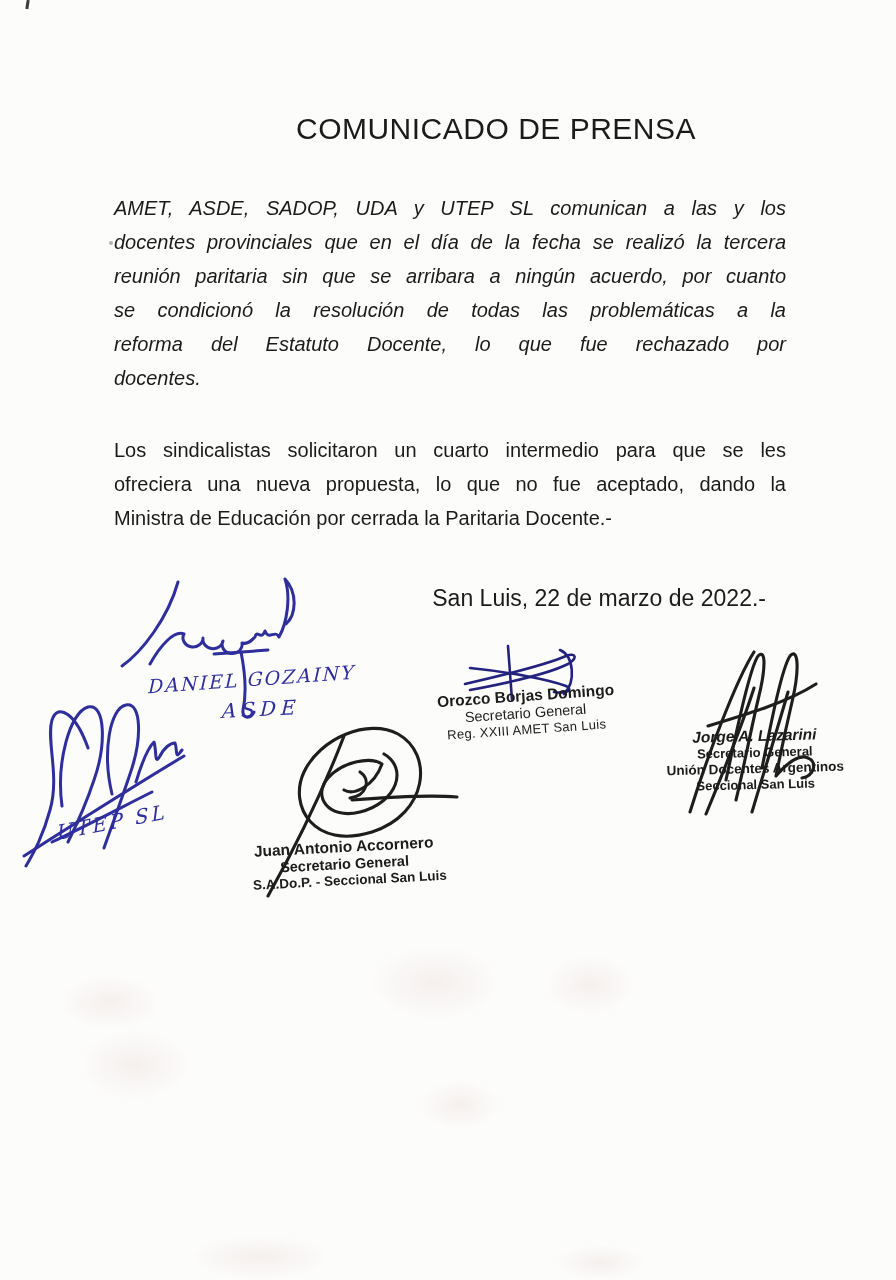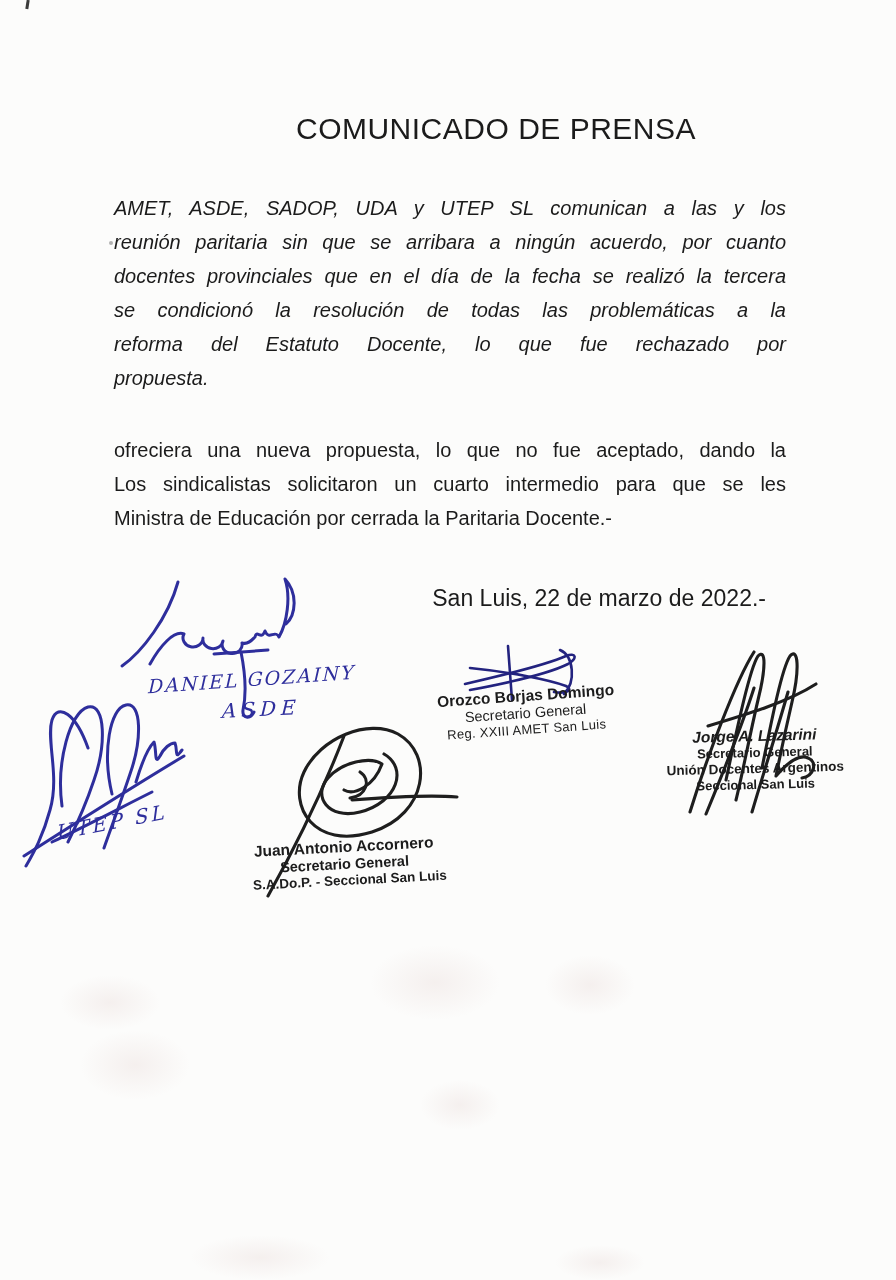--- a/index.html
+++ b/index.html
@@ -88,30 +88,30 @@
   <div class="smudge sm3"></div>
   <div class="smudge sm4"></div>
   <div class="smudge sm5"></div>
   <div class="smudge sm6"></div>
   <div class="smudge sm7"></div>
 
   <h1 class="title">COMUNICADO DE PRENSA</h1>
 
   <div class="para para1">
     <div class="doc-line">AMET, ASDE, SADOP, UDA y UTEP SL comunican a las y los</div>
+    <div class="doc-line">docentes provinciales que en el día de la fecha se realizó la tercera</div>
     <div class="doc-line">reunión paritaria sin que se arribara a ningún acuerdo, por cuanto</div>
-    <div class="doc-line">docentes provinciales que en el día de la fecha se realizó la tercera</div>
     <div class="doc-line">se condicionó la resolución de todas las problemáticas a la</div>
     <div class="doc-line">reforma del Estatuto Docente, lo que fue rechazado por</div>
-    <div class="doc-line last">propuesta.</div>
+    <div class="doc-line last">docentes.</div>
   </div>
 
   <div class="para para2">
+    <div class="doc-line">Los sindicalistas solicitaron un cuarto intermedio para que se les</div>
     <div class="doc-line">ofreciera una nueva propuesta, lo que no fue aceptado, dando la</div>
-    <div class="doc-line">Los sindicalistas solicitaron un cuarto intermedio para que se les</div>
     <div class="doc-line last">Ministra de Educación por cerrada la Paritaria Docente.-</div>
   </div>
 
   <div class="dateline">San Luis, 22 de marzo de 2022.-</div>
 
   <svg class="sig-svg" viewBox="0 0 896 1280" xmlns="http://www.w3.org/2000/svg">
 
     <g>
       <path class="pen-blue" d="M 178 582 C 168 618, 142 652, 122 666"></path>
       <path class="pen-blue" d="M 150 664 C 160 646, 174 630, 184 634 a 10 9 0 1 0 19 4 a 10 9 0 1 0 20 3 a 10 9 0 1 0 19 2 C 248 645, 252 640, 255 637 C 257 629, 261 641, 265 631 C 269 641, 275 629, 279 637 C 287 623, 291 597, 285 579 C 298 593, 296 615, 286 624"></path>

